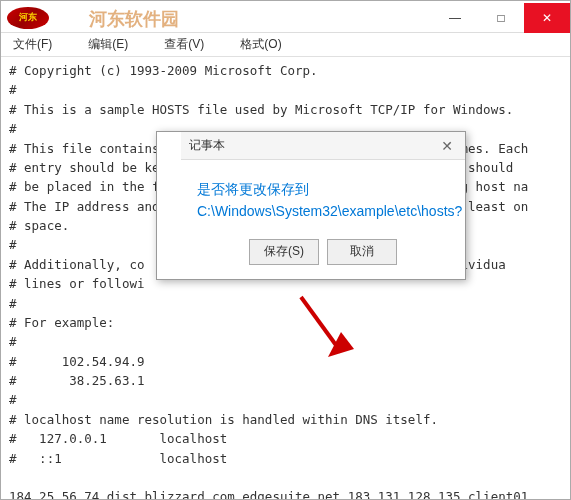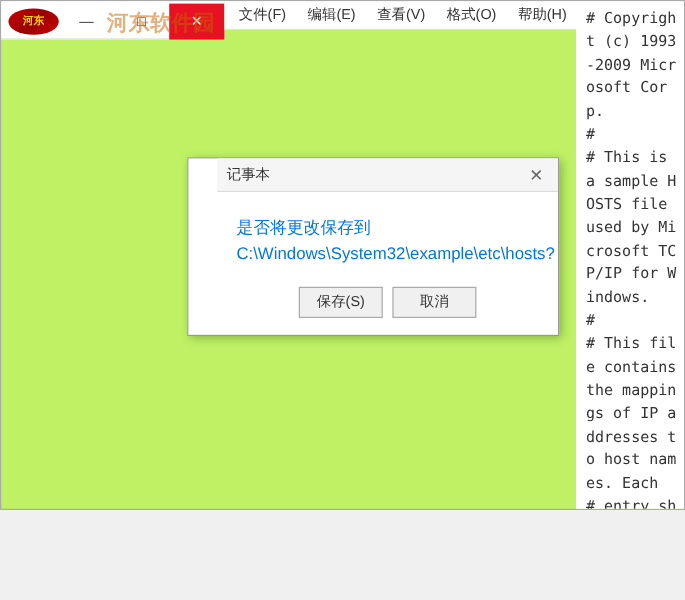--- a/index.html
+++ b/index.html
@@ -9,25 +9,25 @@
       overflow: hidden;
       font-family: 'Courier New', monospace;
       font-size: 13px;
       background: #f0f0f0;
       position: relative;
     }
 
     
     .notepad-window {
       width: 571px;
-      height: 425px;
-      background: #bef264;
+      height: 500px;
+      background: #fde047;
       border: 1px solid #aaa;
       display: flex;
-      flex-direction: row;
+      flex-direction: column;
       position: relative;
     }
 
     
     .title-bar {
       background: #fff;
       border-bottom: 1px solid #ddd;
       display: flex;
       align-items: center;
       justify-content: space-between;
@@ -90,21 +90,21 @@
     }
 
     
     .menu-bar {
       background: #fff;
       border-bottom: 1px solid #e0e0e0;
       display: flex;
       align-items: center;
       height: 24px;
       padding-left: 4px;
-      gap: 2px;
+      gap: 20px;
     }
 
     .menu-item {
       padding: 2px 8px;
       font-size: 12px;
       color: #333;
       cursor: pointer;
       font-family: 'Microsoft YaHei', '微软雅黑', sans-serif;
     }
 
@@ -252,21 +252,20 @@
     </div>
   </div>
 
   <div class="watermark">河东软件园</div>
 
   <div class="menu-bar">
     <span class="menu-item">文件(F)</span>
     <span class="menu-item">编辑(E)</span>
     <span class="menu-item">查看(V)</span>
     <span class="menu-item">格式(O)</span>
-    <span class="menu-item">帮助(H)</span>
   </div>
 
   <div class="content-area">
     <pre class="content-text"># Copyright (c) 1993-2009 Microsoft Corp.
 #
 # This is a sample HOSTS file used by Microsoft TCP/IP for Windows.
 #
 # This file contains the mappings of IP addresses to host names. Each
 # entry should be kept on an individual line. The IP address should
 # be placed in the first column followed by the corresponding host na

